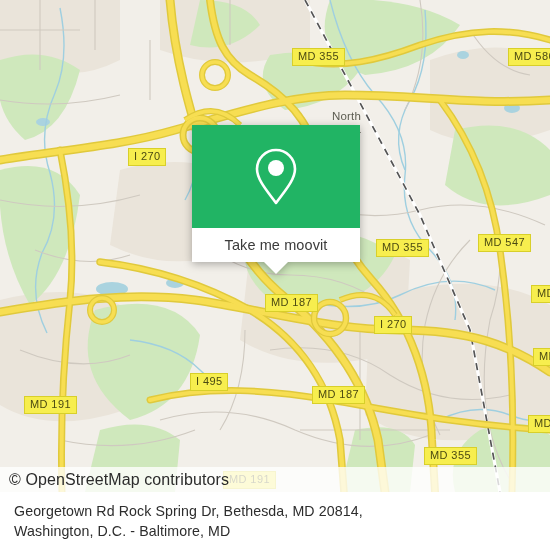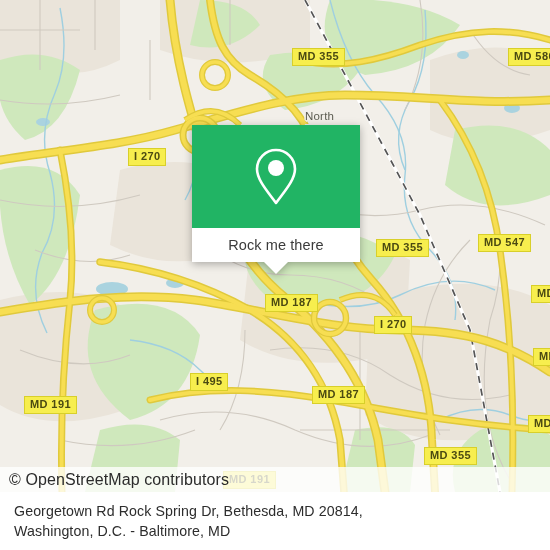--- a/index.html
+++ b/index.html
@@ -29,39 +29,39 @@
   }
   #map svg { display: block; }
 
   
   .place-label {
     position: absolute;
     font-size: 11.5px;
     color: #5d5d52;
     letter-spacing: .2px;
     line-height: 13px;
-    text-align: left;
+    text-align: right;
     text-shadow:
        1.5px 0 0 #f2efe9, -1.5px 0 0 #f2efe9,
        0 1.5px 0 #f2efe9, 0 -1.5px 0 #f2efe9,
        1px 1px 0 #f2efe9, -1px -1px 0 #f2efe9,
        1px -1px 0 #f2efe9, -1px 1px 0 #f2efe9;
     white-space: pre;
     pointer-events: none;
   }
 
   
   .shield {
     position: absolute;
     background: #f7ee4e;
     border: 1.6px solid #d8cf2a;
     border-radius: 0;
     color: #4b4a12;
     font-size: 11px;
-    font-weight: bold;
+    font-weight: normal;
     letter-spacing: .4px;
     padding: 1px 5px 2px 5px;
     line-height: 13px;
     white-space: nowrap;
     box-sizing: border-box;
   }
 
   
   #popup {
     position: absolute;
@@ -294,21 +294,21 @@
     <div class="shield" style="left:533px; top:348px;">MD 5</div>
 
     <div id="popup">
       <div id="popup-head">
         <svg width="46" height="60" viewBox="0 0 46 60" xmlns="http://www.w3.org/2000/svg">
           <path d="M23 3 C12.5 3 4 11.5 4 22 C4 33 15 45 23 56 C31 45 42 33 42 22 C42 11.5 33.5 3 23 3 Z" fill="none" stroke="#ffffff" stroke-width="2.6" stroke-linejoin="round"></path>
           <circle cx="23" cy="21" r="8" fill="#ffffff"></circle>
         </svg>
       </div>
       <div id="popup-body">
-        <span class="cta">Rock me there</span>
+        <span class="cta">Take me moovit</span>
       </div>
       <div id="popup-tail"></div>
     </div>
 
     <div id="attribution">
       <span class="attr-text">© OpenStreetMap contributors</span>
     </div>
   </div>
 
   <div id="footer">

